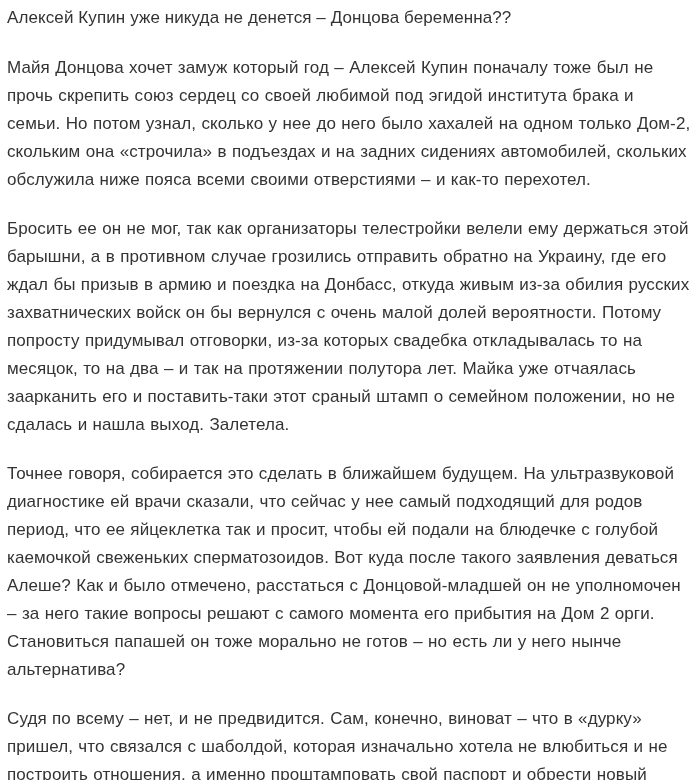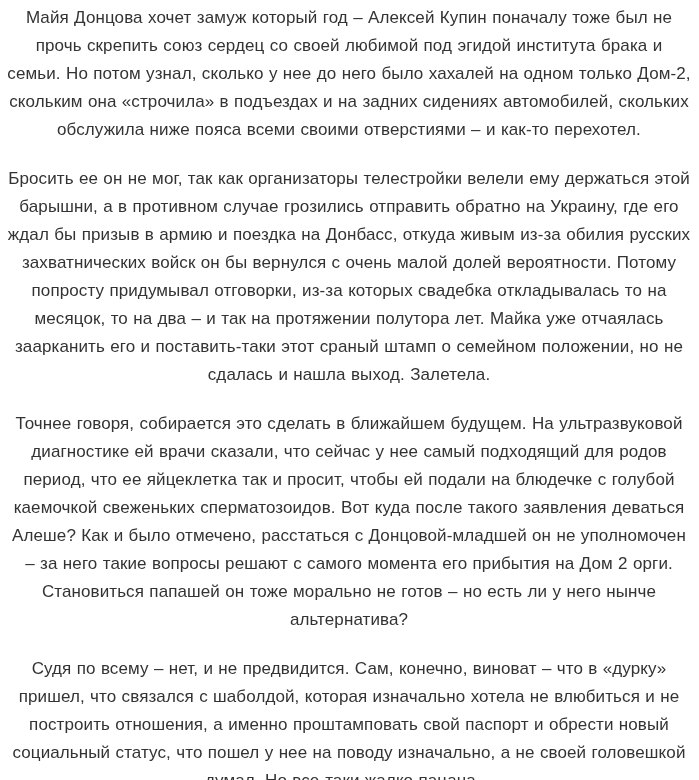--- a/index.html
+++ b/index.html
@@ -26,27 +26,27 @@
     margin: 0 0 22px 0;
     letter-spacing: 0.1px;
   }
   .article-paragraph {
     font-size: 17px;
     font-weight: 400;
     line-height: 28px;
     margin: 0 0 21px 0;
     letter-spacing: 0.1px;
     word-spacing: 0.5px;
-    text-align: center;
   }
   .article-paragraph:last-child {
     margin-bottom: 0;
   }
 </style>
 </head>
 <body>
 
 <div class="article">
+  <h1 class="article-title">Алексей Купин уже никуда не денется – Донцова беременна??</h1>
   <p class="article-paragraph">Майя Донцова хочет замуж который год – Алексей Купин поначалу тоже был не прочь скрепить союз сердец со своей любимой под эгидой института брака и семьи. Но потом узнал, сколько у нее до него было хахалей на одном только Дом-2, скольким она «строчила» в подъездах и на задних сидениях автомобилей, скольких обслужила ниже пояса всеми своими отверстиями – и как-то перехотел.</p>
   <p class="article-paragraph">Бросить ее он не мог, так как организаторы телестройки велели ему держаться этой барышни, а в противном случае грозились отправить обратно на Украину, где его ждал бы призыв в армию и поездка на Донбасс, откуда живым из-за обилия русских захватнических войск он бы вернулся с очень малой долей вероятности. Потому попросту придумывал отговорки, из-за которых свадебка откладывалась то на месяцок, то на два – и так на протяжении полутора лет. Майка уже отчаялась заарканить его и поставить-таки этот сраный штамп о семейном положении, но не сдалась и нашла выход. Залетела.</p>
   <p class="article-paragraph">Точнее говоря, собирается это сделать в ближайшем будущем. На ультразвуковой диагностике ей врачи сказали, что сейчас у нее самый подходящий для родов период, что ее яйцеклетка так и просит, чтобы ей подали на блюдечке с голубой каемочкой свеженьких сперматозоидов. Вот куда после такого заявления деваться Алеше? Как и было отмечено, расстаться с Донцовой-младшей он не уполномочен – за него такие вопросы решают с самого момента его прибытия на Дом 2 орги. Становиться папашей он тоже морально не готов – но есть ли у него нынче альтернатива?</p>
   <p class="article-paragraph">Судя по всему – нет, и не предвидится. Сам, конечно, виноват – что в «дурку» пришел, что связался с шаболдой, которая изначально хотела не влюбиться и не построить отношения, а именно проштамповать свой паспорт и обрести новый социальный статус, что пошел у нее на поводу изначально, а не своей головешкой думал. Но все-таки жалко пацана…</p>
 </div>
 
 </body></html>

